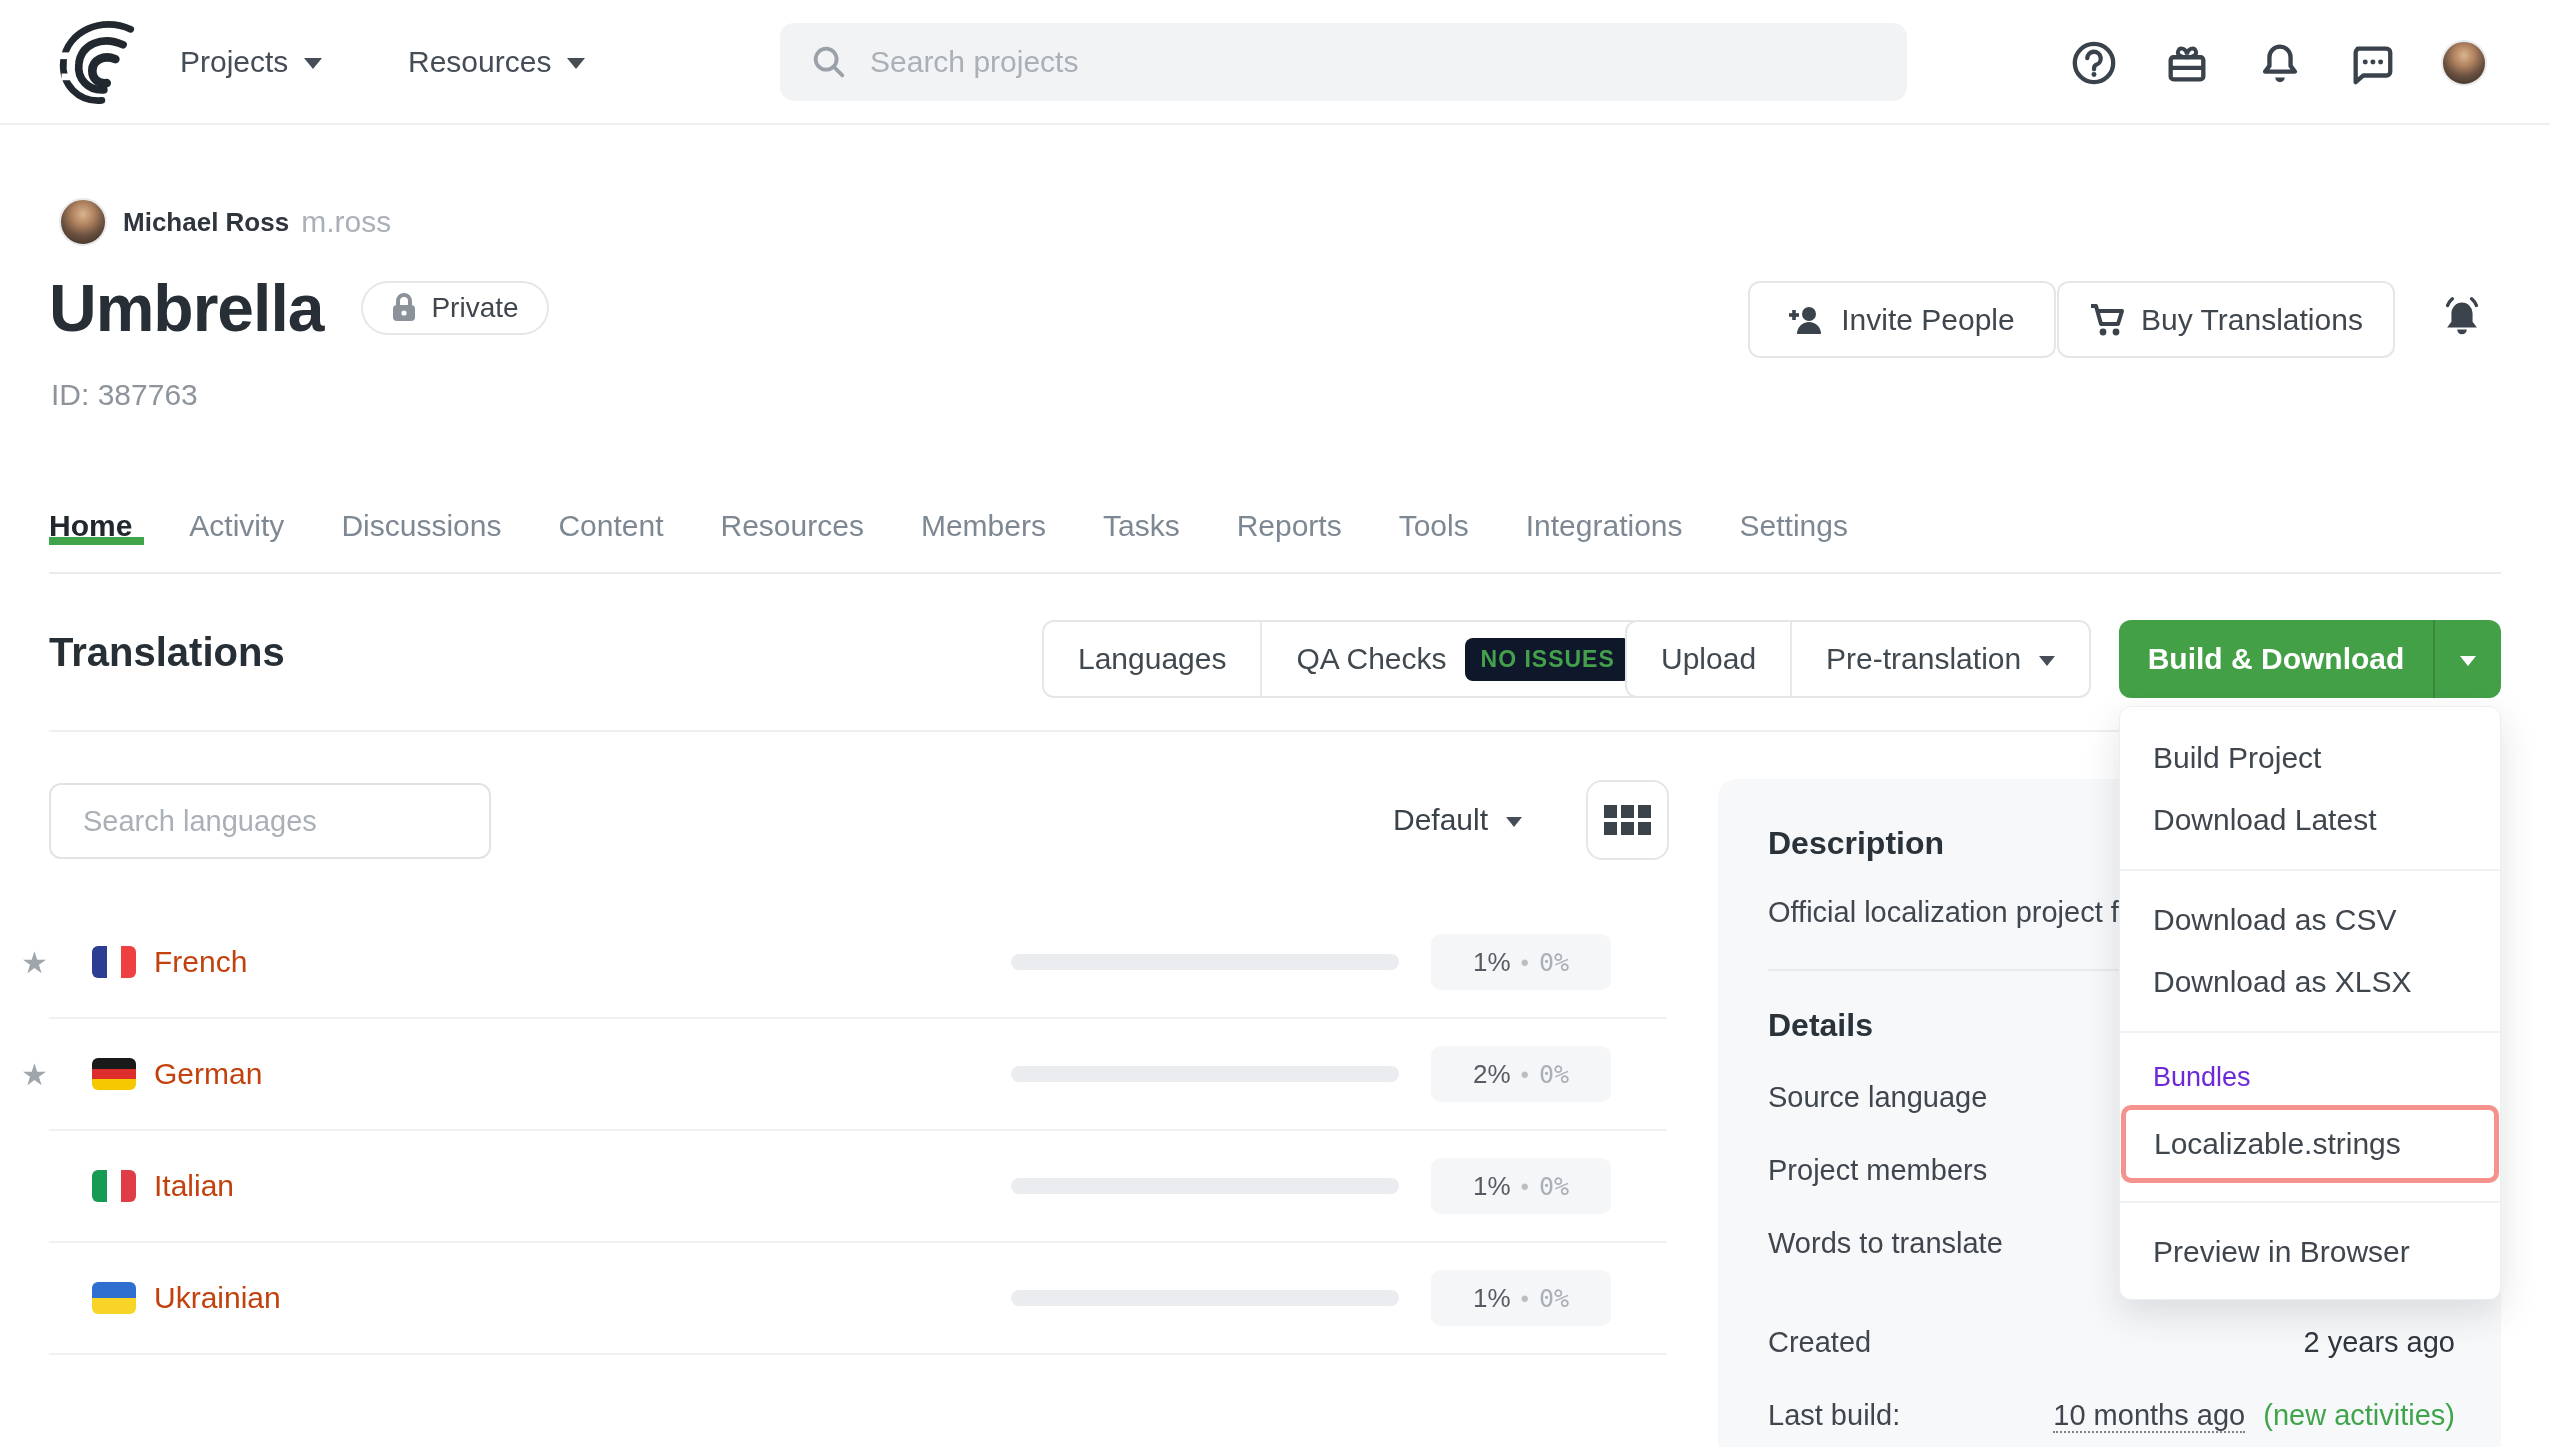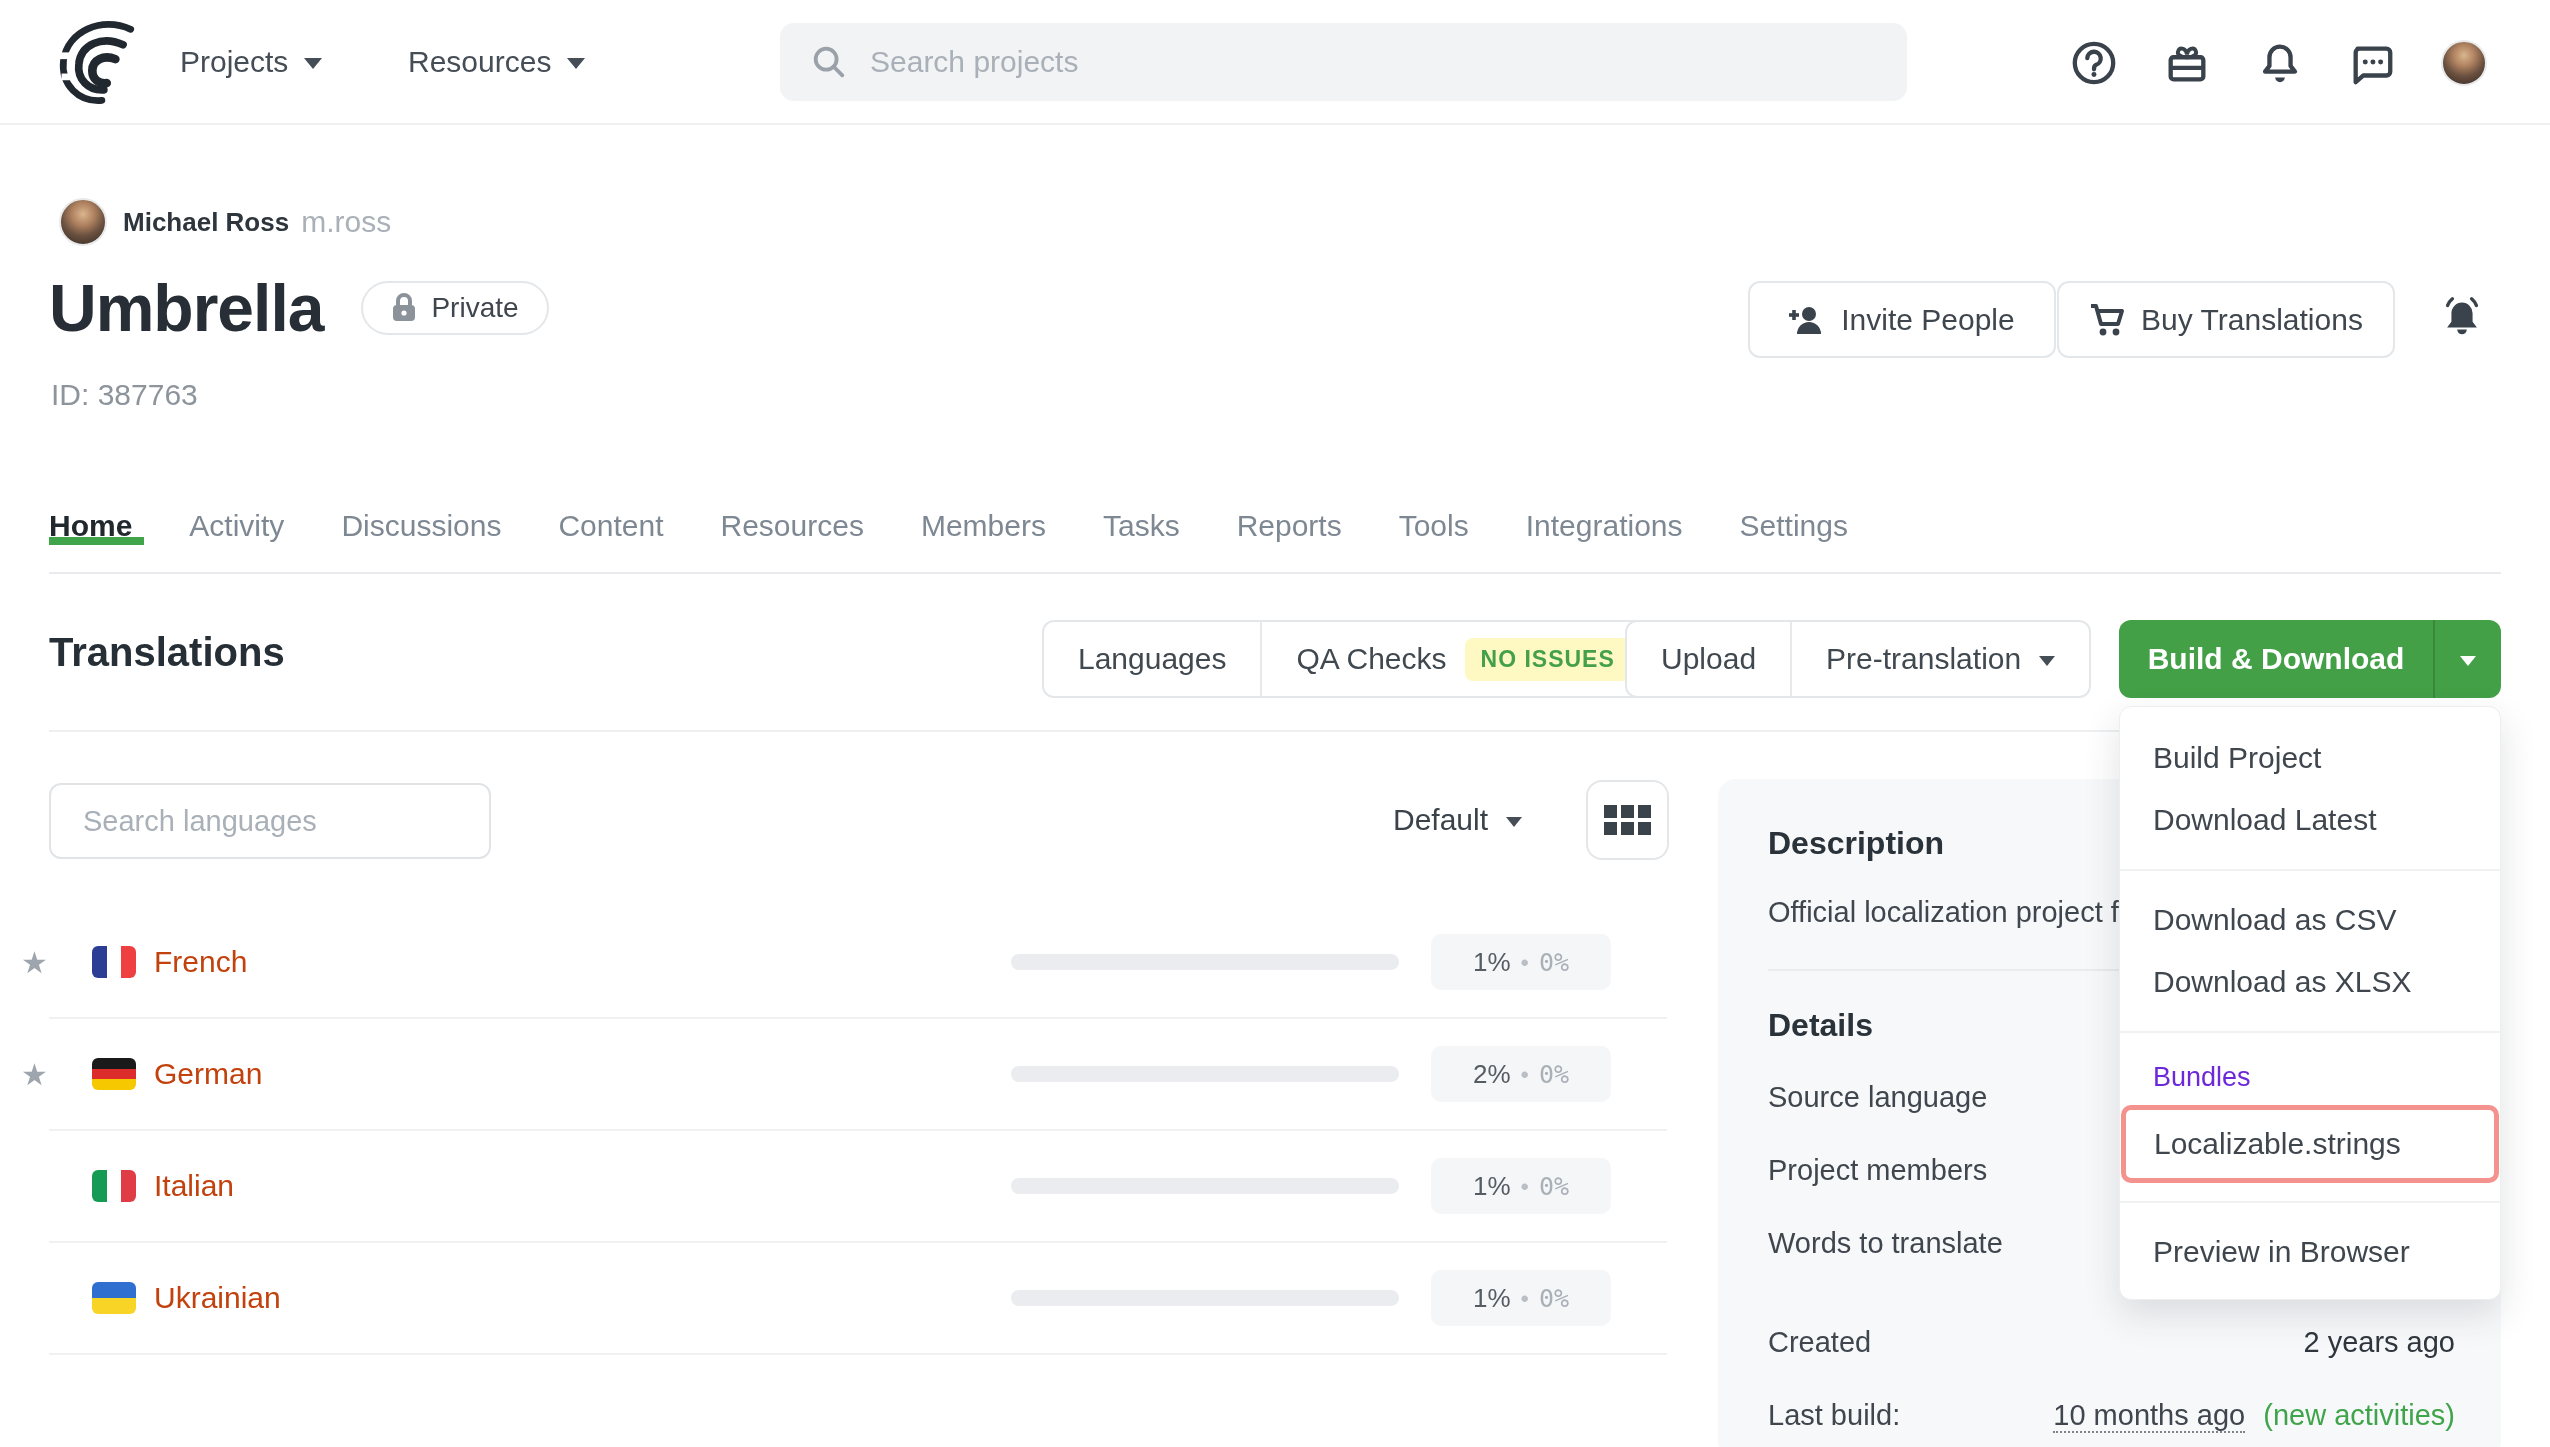--- a/index.html
+++ b/index.html
@@ -57,21 +57,21 @@
   .tab.active { color:#21282e; font-weight:700; position:relative; }
   .tab-underline { position:absolute; left:0; bottom:-2px; width:95px; height:8px; background:#3fa44a; }
 
   
   .section-heading { position:absolute; left:49px; top:630px; font-size:40px; font-weight:700; color:#272f36; }
   .btn-group { position:absolute; top:620px; height:78px; display:flex; align-items:stretch;
                background:#fff; border:2px solid #e4e7ea; border-radius:12px; overflow:hidden; }
   .btn-seg { display:flex; align-items:center; justify-content:center; gap:18px;
              font-size:30px; color:#414950; padding:0 34px; cursor:pointer; white-space:nowrap; }
   .seg-divider { width:2px; background:#e7eaec; }
-  .qa-badge { background:#fef9c3; color:#44a04a; font-size:23px; font-weight:700; letter-spacing:1px;
+  .qa-badge { background:#0f172a; color:#44a04a; font-size:23px; font-weight:700; letter-spacing:1px;
               padding:8px 16px; border-radius:8px; }
   .btn-build { position:absolute; left:2119px; top:620px; width:382px; height:78px; background:#43a047;
                border-radius:12px; display:flex; align-items:stretch; overflow:hidden; cursor:pointer; }
   .btn-build .main { flex:1; display:flex; align-items:center; justify-content:center;
                      color:#fff; font-size:30px; font-weight:700; }
   .btn-build .vdiv { width:2px; background:rgba(0,0,0,0.15); }
   .btn-build .dd { width:66px; display:flex; align-items:center; justify-content:center; }
 
   .toolbar-divider { position:absolute; left:49px; top:730px; width:2452px; height:2px; background:#edeff1; }
 

